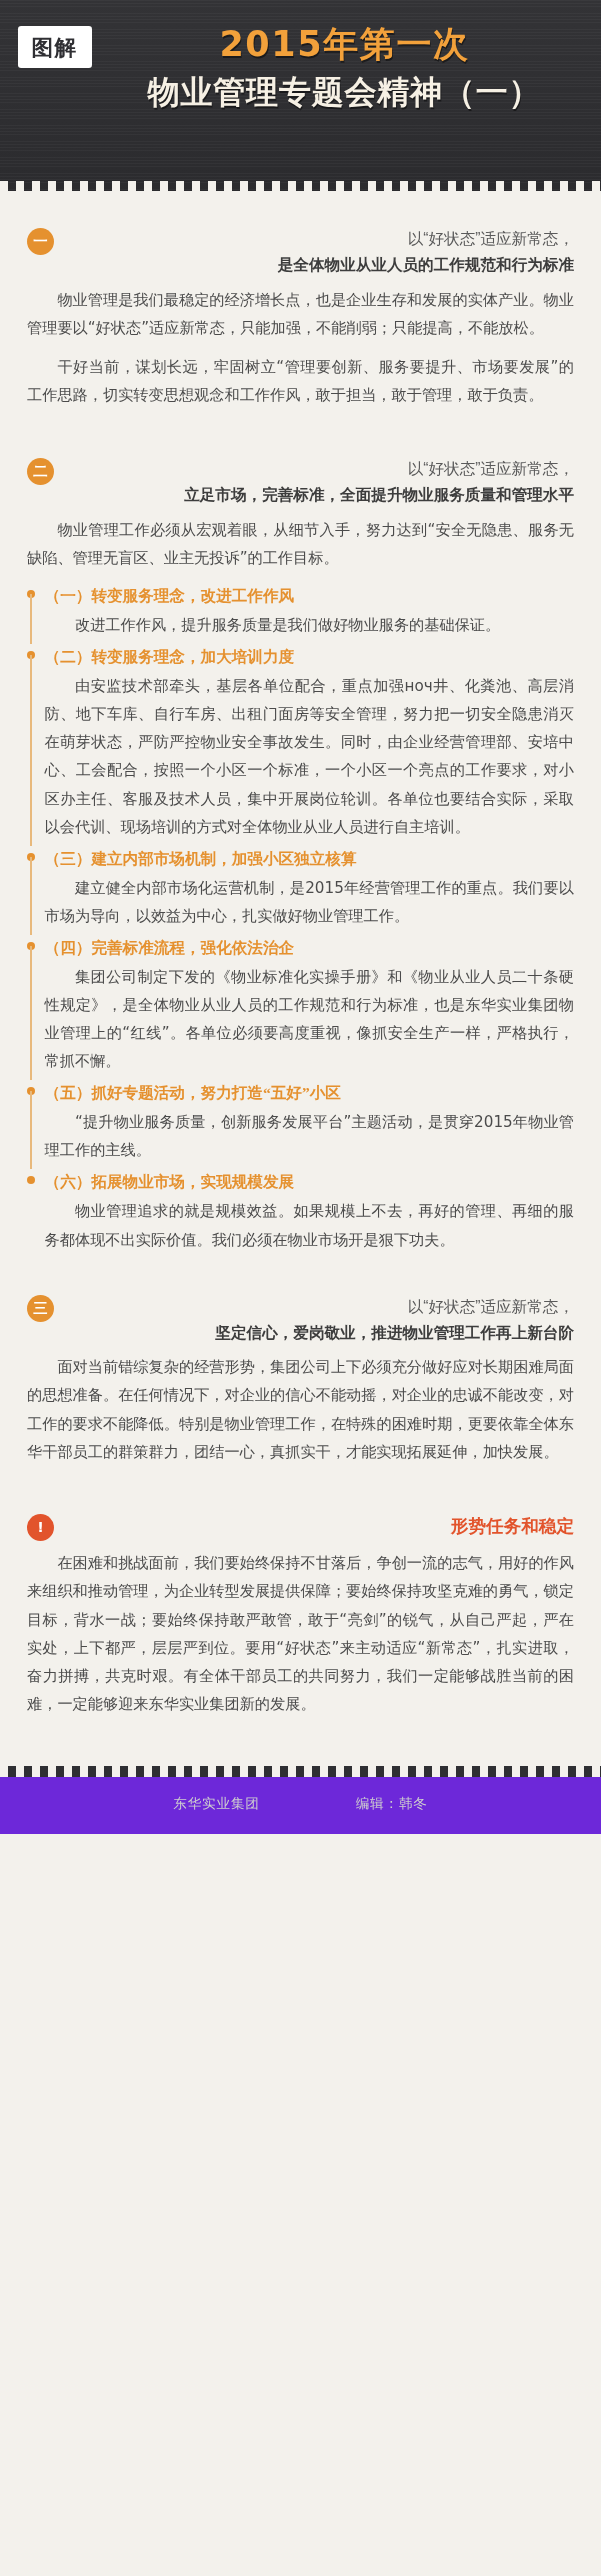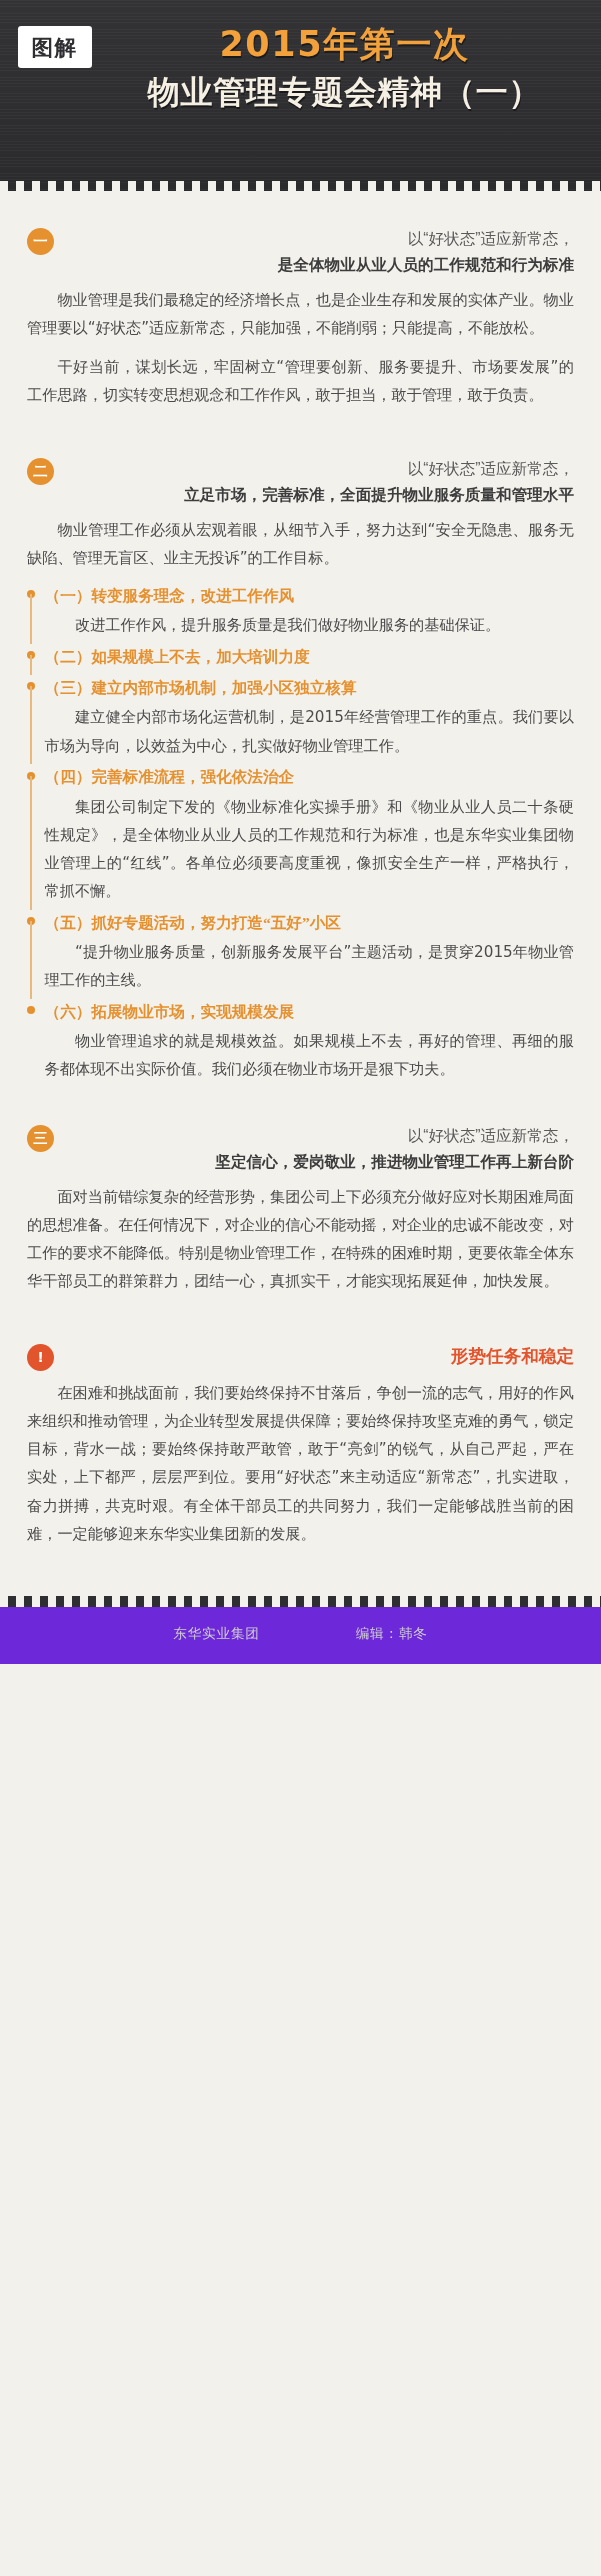--- a/index.html
+++ b/index.html
@@ -261,21 +261,22 @@
     <div class="sub">
       <span class="dot"></span>
       <span class="rail"></span>
       <p class="sub-title">（一）转变服务理念，改进工作作风</p>
       <p class="sub-body">改进工作作风，提升服务质量是我们做好物业服务的基础保证。</p>
     </div>
 
     <div class="sub">
       <span class="dot"></span>
       <span class="rail"></span>
-      <p class="sub-title">（二）如果规模上不去，加大培训力度</p>
+      <p class="sub-title">（二）转变服务理念，加大培训力度</p>
+      <p class="sub-body">由安监技术部牵头，基层各单位配合，重点加强ноч井、化粪池、高层消防、地下车库、自行车房、出租门面房等安全管理，努力把一切安全隐患消灭在萌芽状态，严防严控物业安全事故发生。同时，由企业经营管理部、安培中心、工会配合，按照一个小区一个标准，一个小区一个亮点的工作要求，对小区办主任、客服及技术人员，集中开展岗位轮训。各单位也要结合实际，采取以会代训、现场培训的方式对全体物业从业人员进行自主培训。</p>
     </div>
 
     <div class="sub">
       <span class="dot"></span>
       <span class="rail"></span>
       <p class="sub-title">（三）建立内部市场机制，加强小区独立核算</p>
       <p class="sub-body">建立健全内部市场化运营机制，是2015年经营管理工作的重点。我们要以市场为导向，以效益为中心，扎实做好物业管理工作。</p>
     </div>
 
     <div class="sub">

